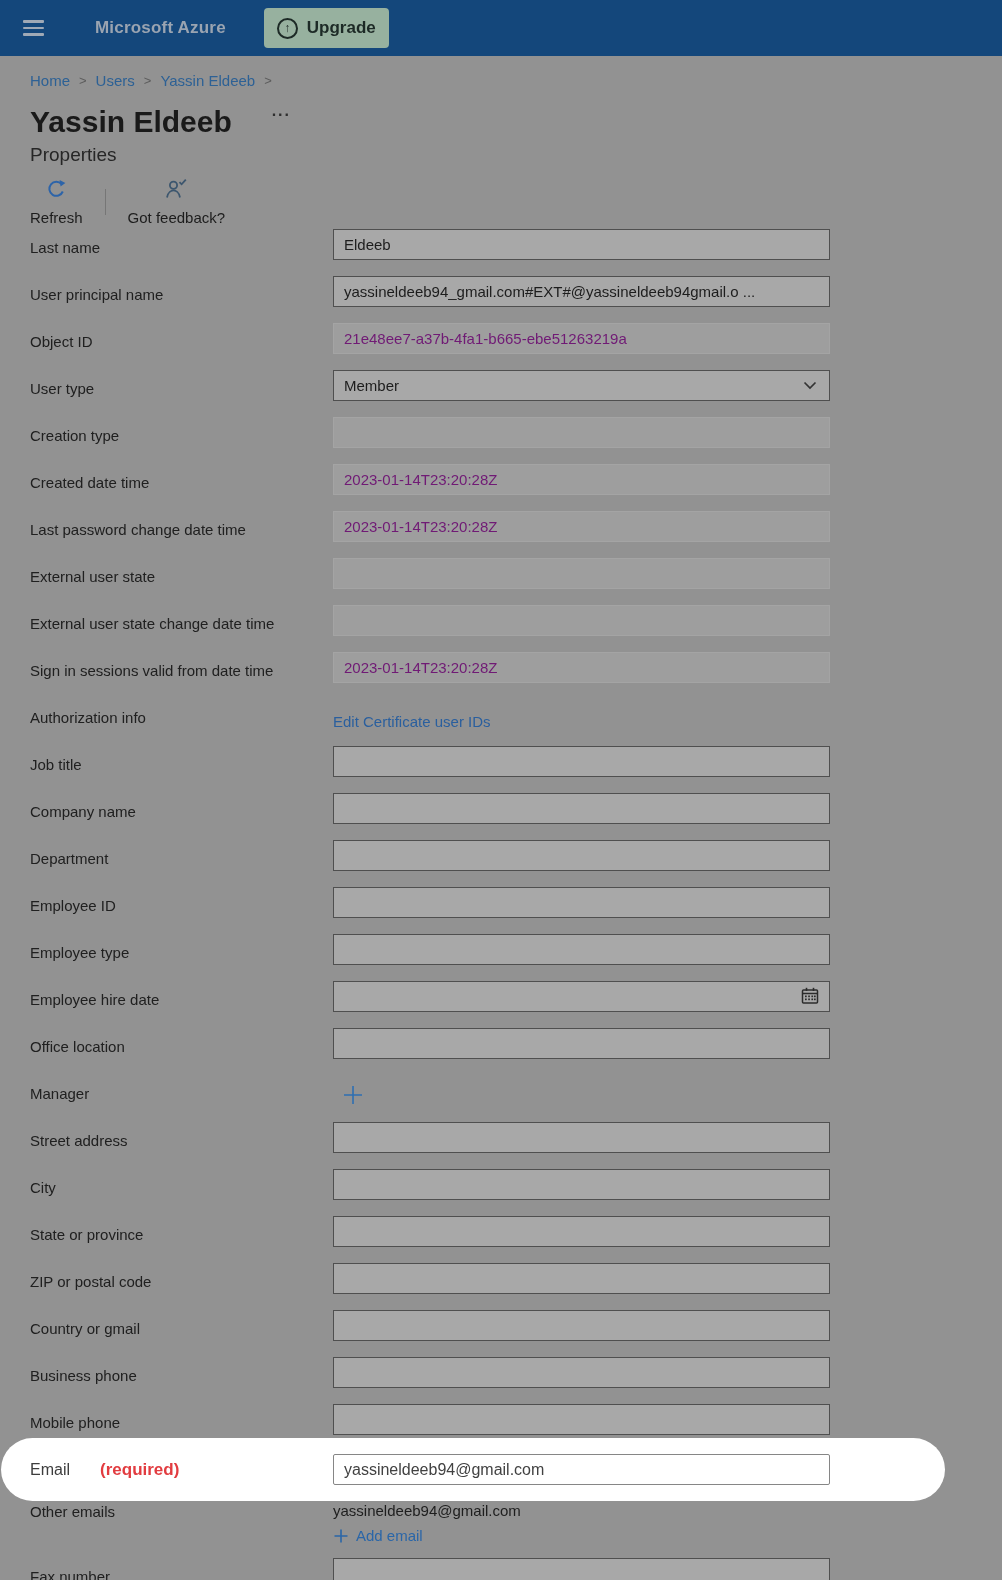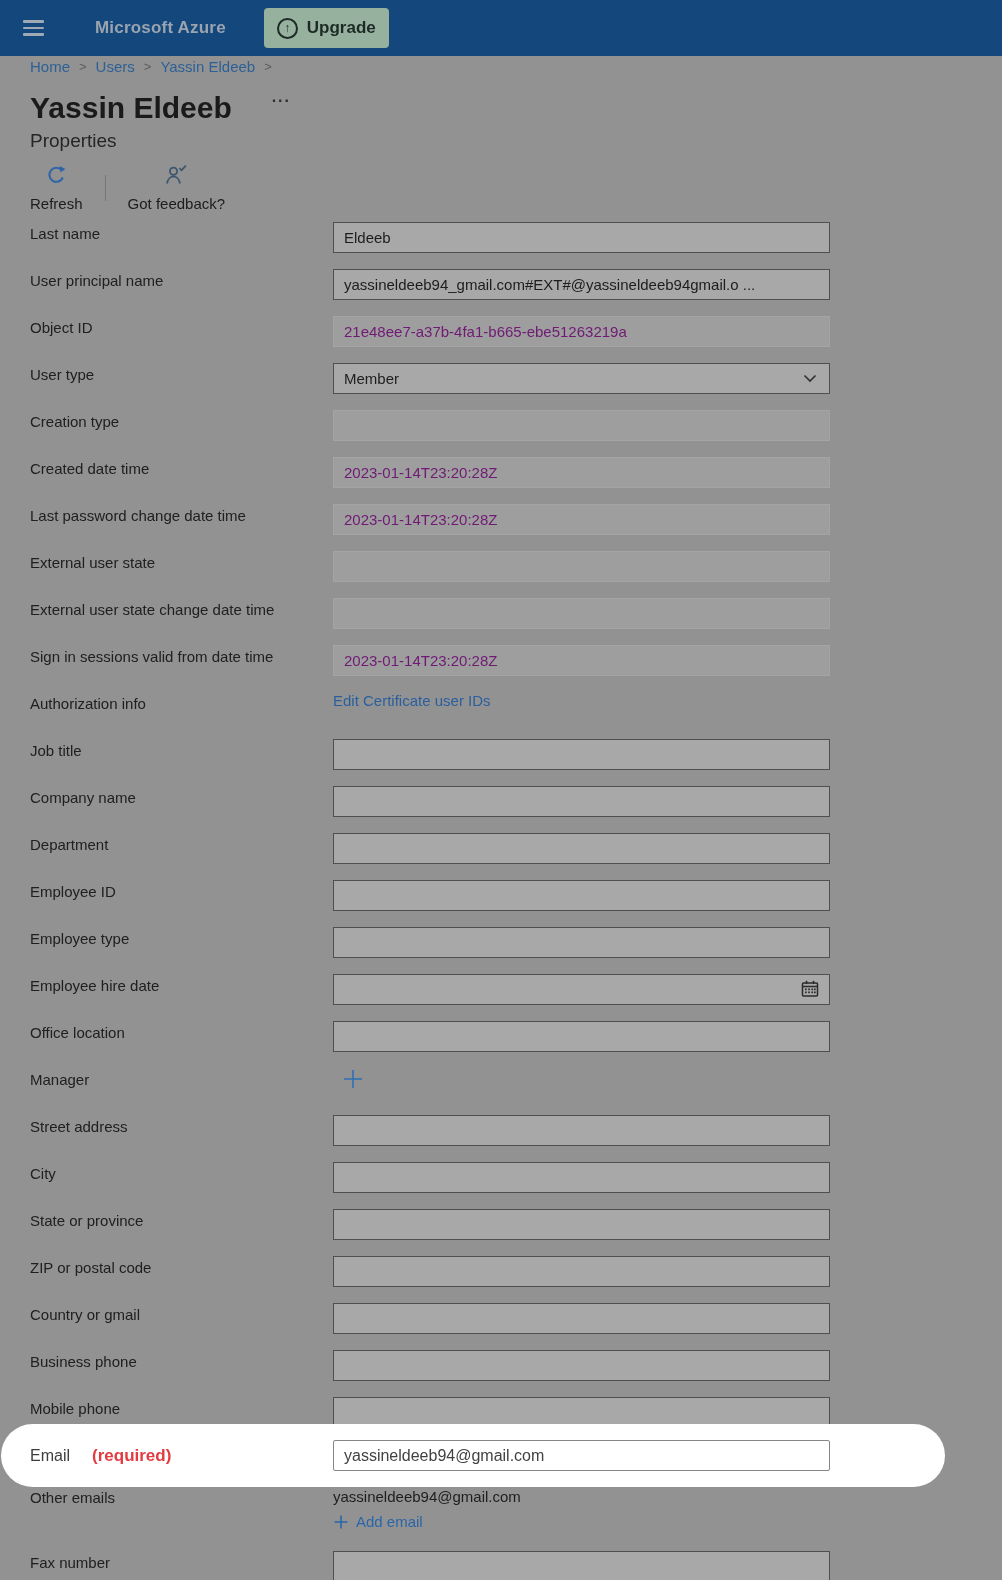--- a/index.html
+++ b/index.html
@@ -13,53 +13,53 @@
   .topbar { height: 56px; background: #14477b; display: flex; align-items: center; padding-left: 23px; }
   .hamburger { width: 21px; display: flex; flex-direction: column; gap: 4px; cursor: pointer; }
   .hamburger i { display: block; height: 2.5px; background: #9fa9b6; border-radius: 1px; }
   .brand { margin-left: 51px; font-size: 17px; font-weight: 700; color: #9aa4b1; letter-spacing: .2px; }
   .upgrade { margin-left: 38px; height: 40px; padding: 0 13px; background: #97b19f; border-radius: 4px;
     display: flex; align-items: center; gap: 9px; color: #1d2a26; font-weight: 700; font-size: 17px; cursor: pointer; }
   .upgrade-circle { width: 21px; height: 21px; border: 2px solid #1d2a26; border-radius: 50%;
     display: flex; align-items: center; justify-content: center; font-size: 12px; font-weight: 700; line-height: 1; }
   
   .page { padding-left: 30px; position: relative; }
-  .breadcrumb { font-size: 15px; line-height: 22px; display: flex; align-items: center; gap: 9px; }
+  .breadcrumb { margin-top: 14px; font-size: 15px; line-height: 22px; display: flex; align-items: center; gap: 9px; }
   .breadcrumb a { color: #2d6195; text-decoration: none; cursor: pointer; }
   .crumb-sep { color: #5c5c5c; font-size: 13px; }
   .title-row { margin-top: 10px; display: flex; align-items: center; height: 40px; }
   h1 { margin: 0; font-size: 30px; font-weight: 700; color: #1a1a1a; line-height: 40px; }
   .more-dots { margin-left: 40px; color: #2e2e2e; font-size: 16px; font-weight: 700; letter-spacing: 1px;
     transform: translateY(-7px); cursor: pointer; }
   .subtitle { margin-top: 4px; font-size: 19px; line-height: 17px; color: #262626; }
   .toolbar { margin-top: 22px; height: 34px; display: flex; align-items: center; }
   .tool { display: flex; align-items: center; gap: 9px; font-size: 15px; color: #1c1c1c; cursor: pointer; flex-direction: column; }
   .tool-divider { width: 1px; height: 26px; background: #767676; margin: 0 22px; }
   
   .form { margin-top: 13px; }
   .form-row { display: flex; align-items: center; height: 31px; margin-bottom: 16px; }
   .row-label { width: 303px; flex: none; font-size: 15px; color: #202020; }
-  .row-control { width: 497px; flex: none; display: flex; align-items: flex-start; height: 24px; }
+  .row-control { width: 497px; flex: none; display: flex; align-items: flex-end; height: 24px; }
   .box { width: 100%; height: 31px; display: flex; align-items: center; padding: 0 10px; font-size: 15px; }
   .box-text { white-space: nowrap; overflow: hidden; }
   .input-box   { background: #a8a8a8; border: 1px solid #4f4f4f; color: #1d1d1d; }
   .disabled-box{ background: #9e9e9e; border: 1px solid #a4a4a4; color: #701a75; }
   .select-box  { background: #a8a8a8; border: 1px solid #4f4f4f; color: #1d1d1d;
     justify-content: space-between; cursor: pointer; }
   .row-link { color: #2a5f9e; font-size: 15px; text-decoration: none; cursor: pointer; }
   .plus-btn { margin-left: 9px; cursor: pointer; display: flex; }
   .calendar-icon { display: none; margin-left: auto; flex: none; cursor: pointer; }
   
   .email-block { position: relative; height: 31px; margin-bottom: 16px; }
   .spotlight { position: absolute; left: -29px; top: -16px; width: 944px; height: 63px;
     background: #ffffff; border-radius: 32px; }
   .email-row { position: relative; display: flex; align-items: center; height: 31px; }
   .email-label-wrap { width: 303px; flex: none; display: flex; align-items: center; }
   .email-label { font-size: 16px; color: #3d3d3d; }
-  .required { color: #e23c40; font-weight: 700; font-size: 17px; margin-left: 22px; }
+  .required { color: #e23c40; font-weight: 700; font-size: 17px; margin-left: 30px; }
   .email-input { width: 497px; height: 31px; border: 1px solid #868686; border-radius: 2px; background: #fff;
     padding: 0 10px; font-size: 16px; color: #424242; font-family: inherit; outline: none; }
   
   .other-emails-row { height: 42px; margin-bottom: 18px; align-items: flex-start; }
   .other-emails-row .row-label { padding-top: 2px; }
   .stacked { flex-direction: column; align-items: flex-start; height: auto; }
   .static-value { font-size: 15px; color: #1e1e1e; line-height: 20px; }
   .add-email { display: flex; align-items: center; gap: 7px; color: #2a66a8; font-size: 15px;
     margin-top: 6px; text-decoration: none; cursor: pointer; }
 </style>

